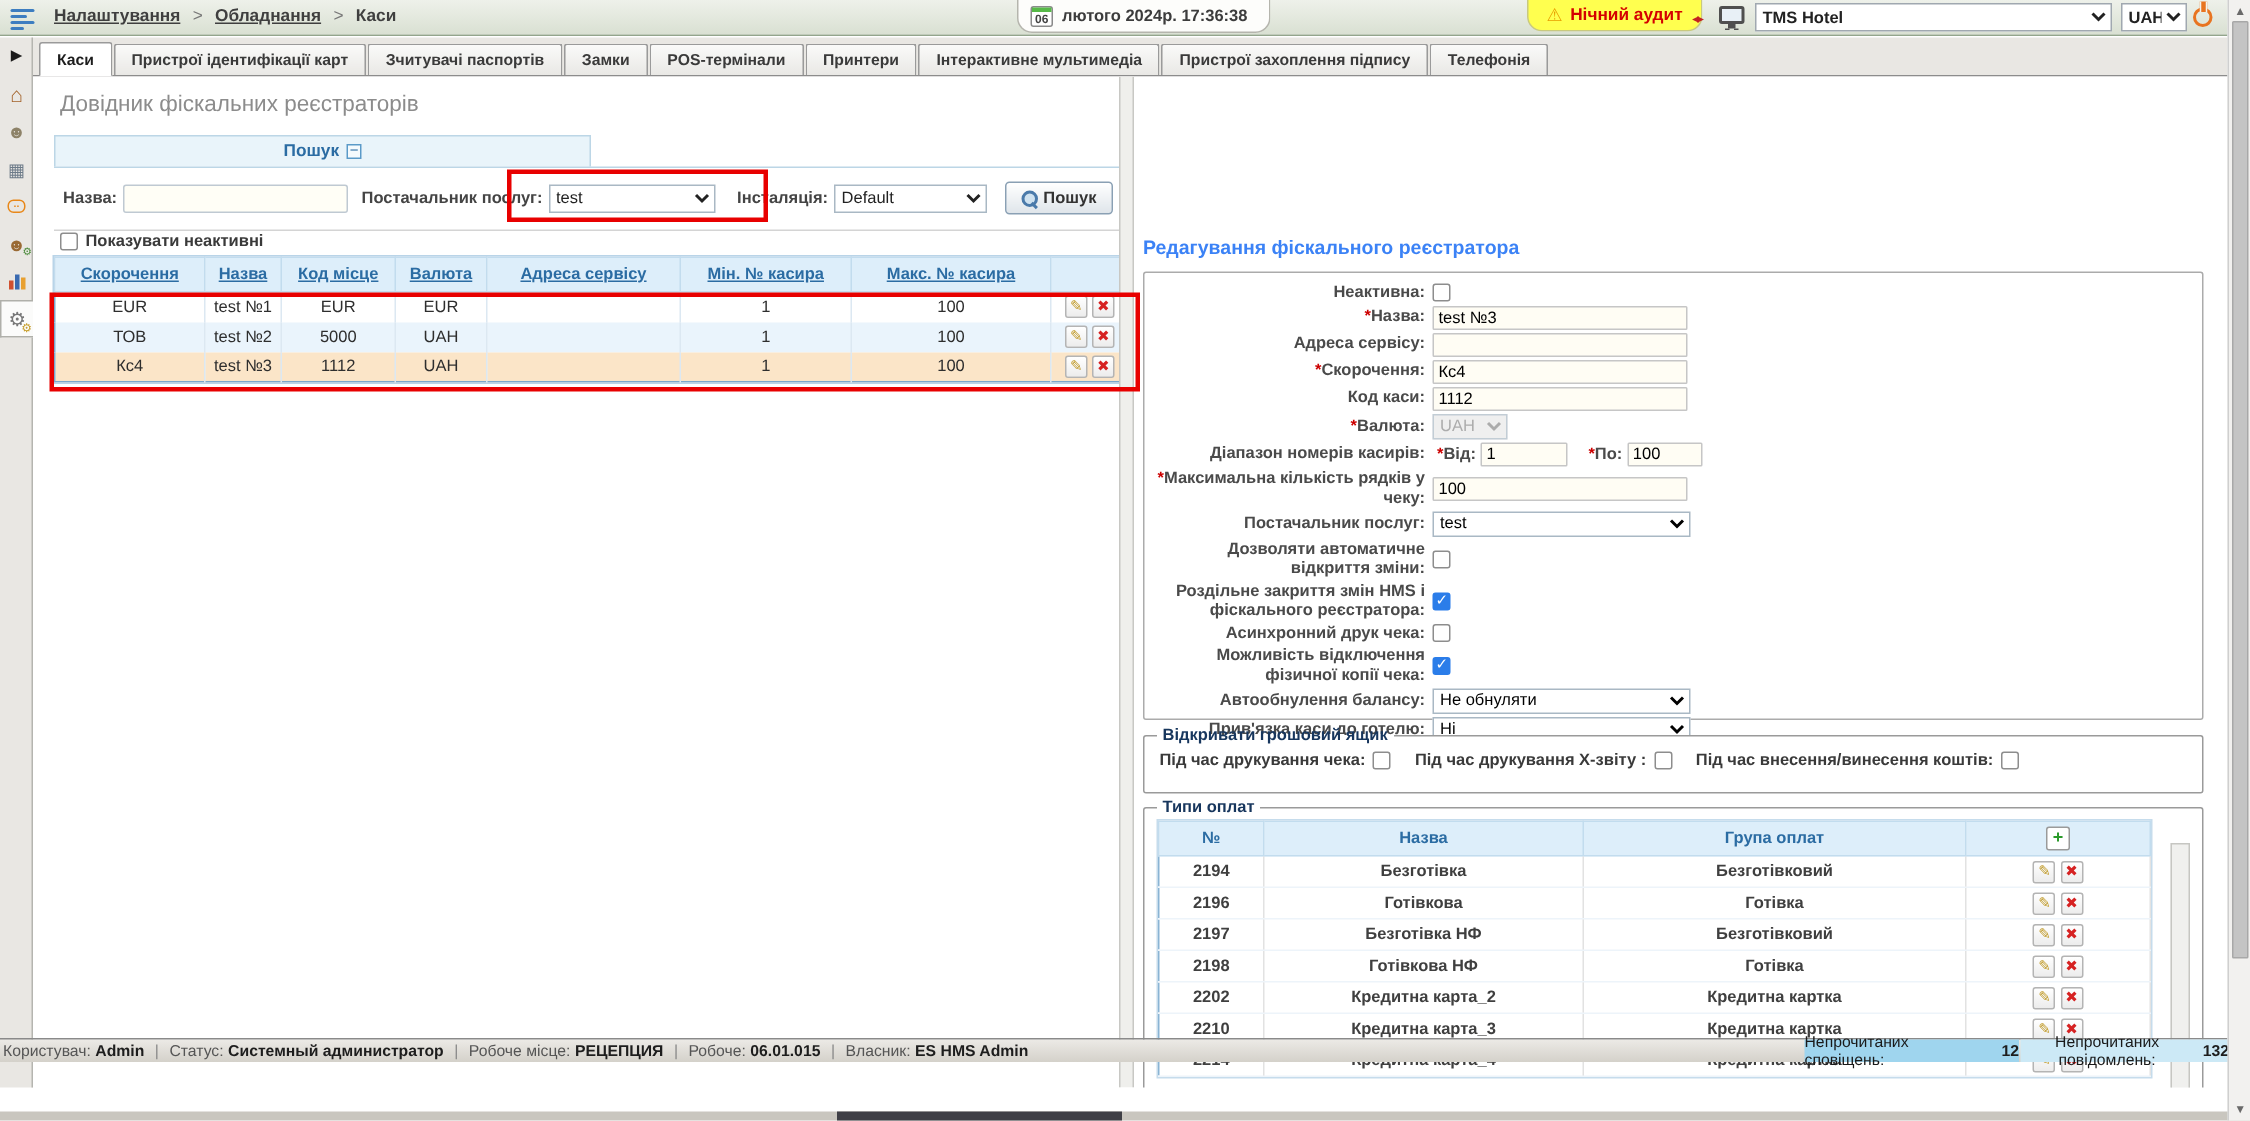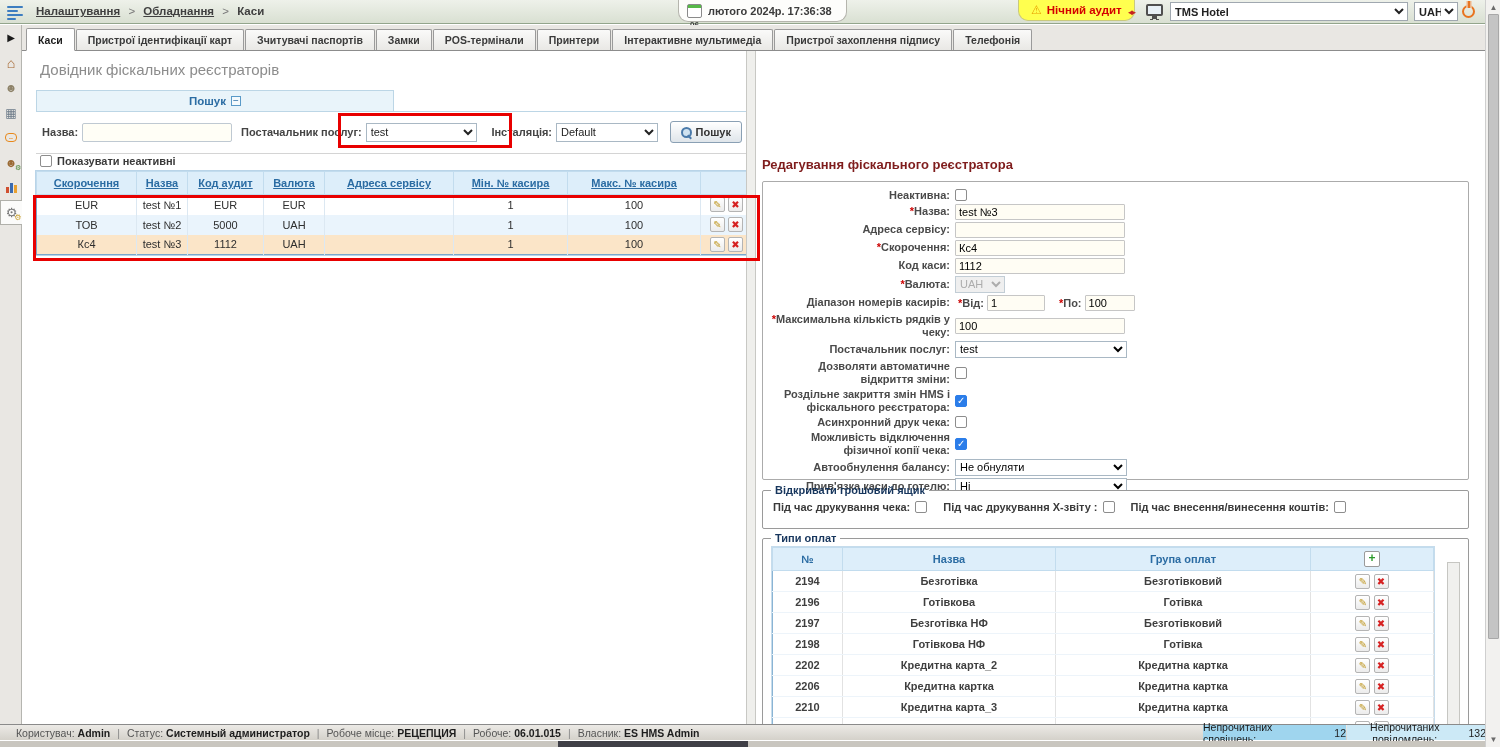--- a/index.html
+++ b/index.html
@@ -15,21 +15,21 @@
   .hamburger i:nth-child(3){width:16px}.hamburger i:nth-child(4){width:9px}
   .breadcrumb { position:absolute; left:36px; top:5px; font-weight:bold; color:#3f3f3f; font-size:11.5px; }
   .breadcrumb .lnk { text-decoration:underline; cursor:pointer; }
   .breadcrumb .sep { color:#777; margin:0 5px; font-weight:normal; }
   .datebox { position:absolute; left:678px; top:0; height:22px; padding:0 14px 0 8px;
     background:#fdfdfb; border:1px solid #b5b5ad; border-top:none; border-radius:0 0 10px 10px;
     display:flex; align-items:center; gap:6px; font-weight:bold; color:#3c3c3c; }
   .calicon { width:15px; height:14px; border:1px solid #8a8a8a; background:#fff; border-radius:2px;
     font-size:8px; font-weight:bold; text-align:center; line-height:12px; color:#444; position:relative; }
   .calicon::before { content:""; position:absolute; left:0; top:0; right:0; height:3px; background:#57b948; }
-  .calicon b { position:relative; top:14px; }
+  .calicon b { position:relative; top:2px; }
   .nightaudit { position:absolute; left:1018px; top:0; height:21px; padding:0 12px;
     background:#ffff4f; border:1px solid #c9c97e; border-top:none; border-radius:0 0 10px 10px;
     display:flex; align-items:center; gap:5px; font-weight:bold; color:#d40000; font-size:11.5px; }
   .warn { color:#e8a000; font-size:12px; font-weight:bold; }
   .transfer { position:absolute; left:1128px; top:7px; color:#c42222; font-size:9px; letter-spacing:-1px; cursor:pointer; }
   .monitor { position:absolute; left:1146px; top:4px; width:17px; height:12px; border:2px solid #4f4f4f;
     border-radius:2px; background:#e8f0f6; cursor:pointer; }
   .monitor::after { content:""; position:absolute; left:4px; bottom:-5px; width:5px; height:3px; background:#4f4f4f;
     box-shadow:-3px 2px 0 -1px #4f4f4f, 3px 2px 0 -1px #4f4f4f; }
   .hotel-select { position:absolute; left:1170px; top:2px; width:238px; height:19px;
@@ -121,21 +121,21 @@
 
   .redbox { position:absolute; border:3px solid #e80000; z-index:5; pointer-events:none; }
   .redbox.provider { left:316px; top:62px; width:174px; height:35px; }
   .redbox.rows { left:11px; top:144px; width:727px; height:66px; }
 
   
   .splitter { position:absolute; left:724px; top:0; width:10px; height:674px;
     background:#efefec; border-left:1px solid #c8c8c4; border-right:1px solid #c8c8c4; cursor:col-resize; }
 
   
-  .rp-title { position:absolute; left:740px; top:106px; font-size:13px; font-weight:bold; color:#7f1d1d; }
+  .rp-title { position:absolute; left:740px; top:106px; font-size:13px; font-weight:bold; color:#3b82f6; }
   .formbox { position:absolute; left:740px; top:130px; width:707px; height:299px;
     border:1px solid #ababab; border-radius:2px; background:#fff; padding:7px 0 0 4px; }
   .frow { display:flex; align-items:center; margin-bottom:2px; }
   .flabel { width:183px; flex-shrink:0; text-align:right; font-weight:bold; color:#4a4a4a;
     font-size:11px; line-height:1.18; }
   .req { color:#cc0000; }
   .fctrl { margin-left:5px; display:flex; align-items:center; }
   .finput { height:16px; border:1px solid #c6c6c6; background:#fffdf4; padding:0 3px; font-size:11px;
     font-family:inherit; width:170px; border-radius:1px; }
   .fsel { height:17px; width:172px; border:1px solid #a9b8c4; background:#fff; font-size:11px; font-family:inherit; }
@@ -155,30 +155,30 @@
     border:1px solid #8ab4d4; outline:1px solid #c6dcec; }
   .paytable th { height:23px; background:#ddeefa; color:#2b6ca3; font-size:11px; border:1px solid #c2dcee; }
   .paytable td { height:21px; text-align:center; font-weight:bold; color:#3f3f3f; font-size:11px;
     border-right:1px solid #e2e2e2; border-bottom:1px solid #edf4fa; background:#fff; }
   .addbtn { width:16px; height:16px; border:1px solid #9a9a9a; border-radius:2px; background:#fff;
     color:#2a9a2a; font-weight:bold; font-size:12px; line-height:13px; display:inline-block; cursor:pointer; }
   .pay-scroll { position:absolute; right:8px; top:18px; width:13px; height:228px;
     background:#f0f0ee; border:1px solid #c6c6c2; }
 
   
-  .statusbar { position:absolute; left:0; top:724px; width:1485px; height:16px;
+  .statusbar { position:absolute; left:0; top:692px; width:1485px; height:16px;
     border-top:1px solid #8a8a8a; background:linear-gradient(#eceae6,#d4d1ca);
-    display:flex; align-items:center; padding-left:16px; font-size:10.5px; color:#333; }
+    display:flex; align-items:center; padding-left:2px; font-size:10.5px; color:#333; }
   .statusbar .lab { color:#555; margin-right:3px; }
   .statusbar .val { font-weight:bold; color:#1d1d1d; }
   .statusbar .sp { color:#888; margin:0 7px; }
   .badge { position:absolute; top:0; height:15px; display:flex; align-items:center; justify-content:center;
     font-size:10.5px; color:#1a1a1a; }
   .badge .lab { color:#1a1a1a; }
-  .badge .val { font-weight:normal; margin-left:3px; }
+  .badge .val { font-weight:bold; margin-left:3px; }
   .badge.notif { left:1203px; width:143px; background:#9fd5ee; }
   .badge.msg   { left:1347px; width:139px; background:#cce9f6;text-align:center; }
   .bottomstrip { position:absolute; left:0; top:741px; width:1500px; height:6px; background:#c9c6bf; }
   .hthumb { position:absolute; left:558px; top:0; width:190px; height:6px; background:#3f3f46; }
 
   
   .vscroll { position:absolute; right:0; top:0; width:15px; height:747px; background:#f2f1ef;
     border-left:1px solid #cfcfcf; }
   .vscroll .arr { position:absolute; left:0; width:15px; text-align:center; color:#6a6a6a; font-size:8px; cursor:pointer; }
   .vscroll .up { top:3px; }
@@ -305,21 +305,21 @@
         <col style="width:61px">
       <col style="width:129px">
         <col style="width:114px">
         <col style="width:133px">
         <col style="width:52px">
       </colgroup>
     <tbody>
         <tr>
       <th>Скорочення</th>
       <th>Назва</th>
-      <th>Код аудит</th>
+      <th>Код місце</th>
       <th>Валюта</th>
       <th>Адреса сервісу</th>
       <th>Мін. № касира</th>
       <th>Макс. № касира</th>
       <th></th>
     </tr>
     <tr>
       <td>EUR</td>
       <td>test №1</td>
       <td>EUR</td>
@@ -525,27 +525,20 @@
             <span class="ibtn del">✖</span></td>
       </tr>
       <tr>
         <td>2202</td>
         <td>Кредитна карта_2</td>
         <td>Кредитна картка</td>
         <td><span class="ibtn edit">✎</span>
             <span class="ibtn del">✖</span></td>
       </tr>
       <tr>
-        <td>2206</td>
-        <td>Кредитна картка</td>
-        <td>Кредитна картка</td>
-        <td><span class="ibtn edit">✎</span>
-            <span class="ibtn del">✖</span></td>
-      </tr>
-      <tr>
         <td>2210</td>
         <td>Кредитна карта_3</td>
         <td>Кредитна картка</td>
         <td><span class="ibtn edit">✎</span>
             <span class="ibtn del">✖</span></td>
       </tr>
       <tr>
         <td>2214</td>
         <td>Кредитна карта_4</td>
         <td>Кредитна картка</td>

